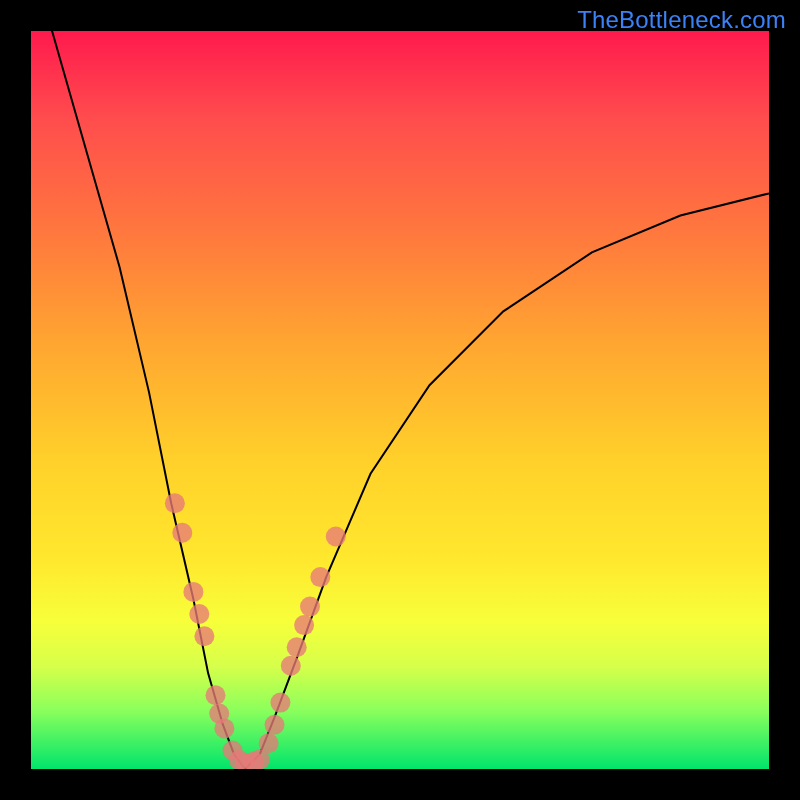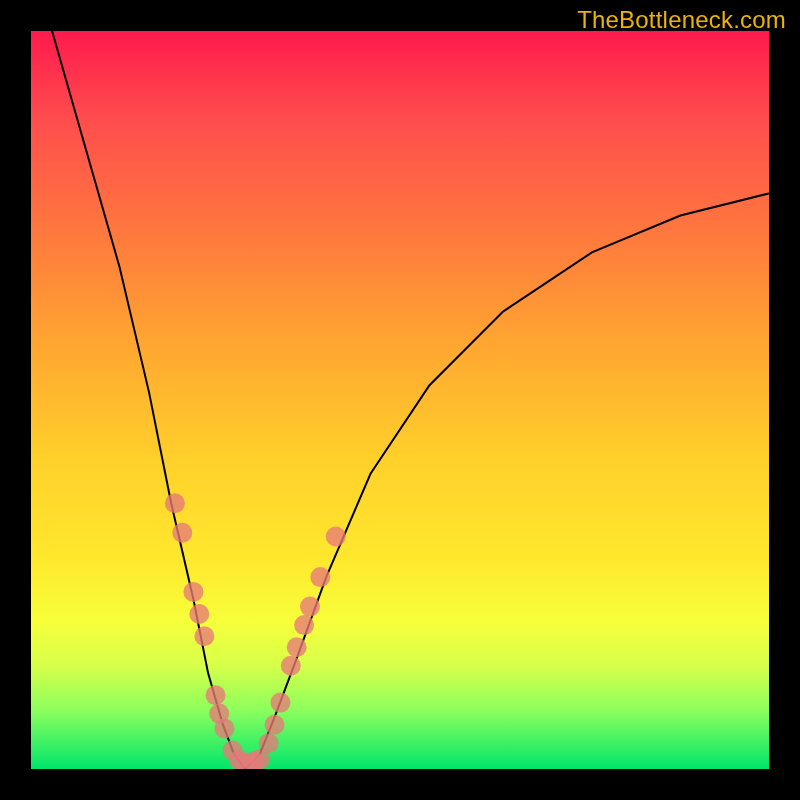--- a/index.html
+++ b/index.html
@@ -34,21 +34,21 @@
       #ffe92e 72%,
       #f7ff3a 80%,
       #d7ff4a 86%,
       #8cff5c 92%,
       #00e56b 100%);
   }
   .watermark {
     position: absolute;
     top: 6px;
     right: 14px;
-    color: #eab308;
+    color: #3b82f6;
     font-size: 24px;
     letter-spacing: 0.2px;
     font-weight: 400;
   }
   svg.curve {
     position: absolute;
     left: 0;
     top: 0;
     width: 738px;
     height: 738px;

